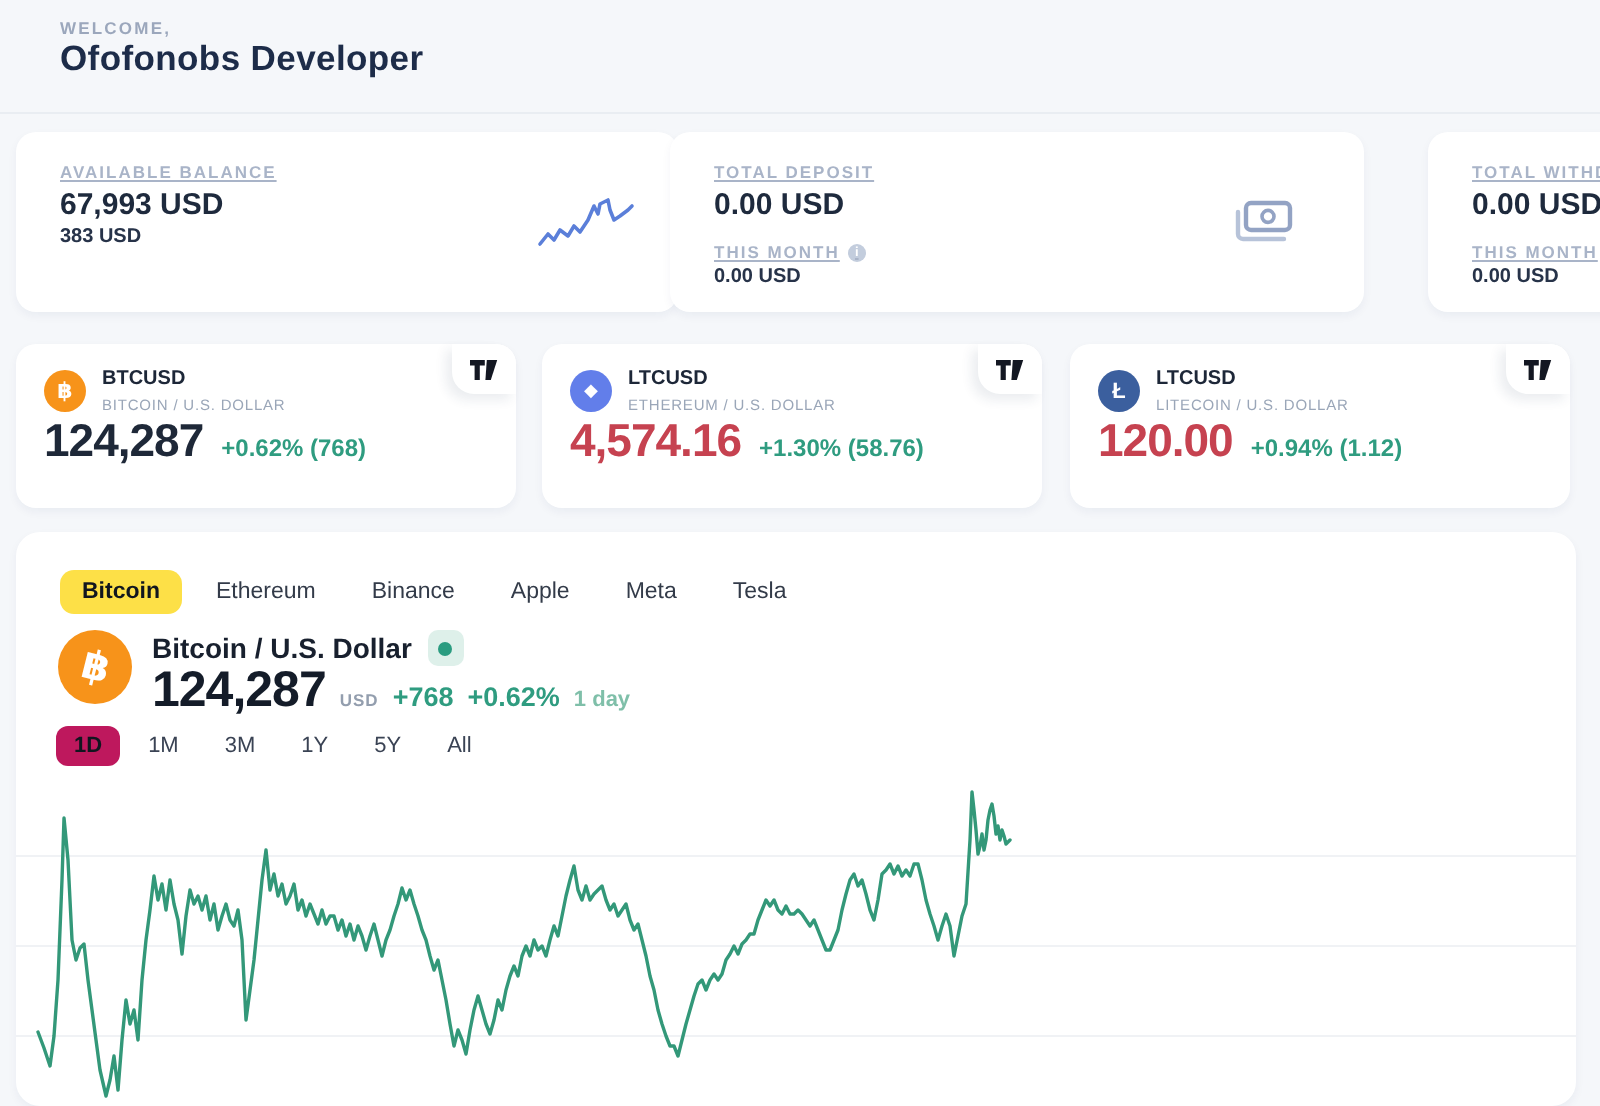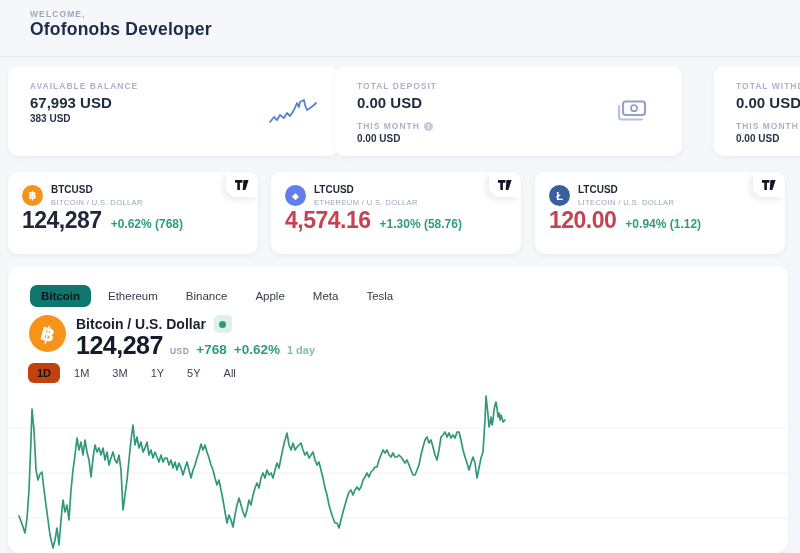--- a/index.html
+++ b/index.html
@@ -10,21 +10,21 @@
   
   .welcome { left:30px; top:9px; font-size:8.5px; font-weight:700; letter-spacing:1.1px; color:#9ba7bc; }
   .page-title { left:30px; top:19px; font-size:17.5px; font-weight:700; color:#1d2c49; letter-spacing:.2px; }
   .header-divider { left:0; top:56px; width:800px; border-top:1px solid #e9edf2; }
 
   
   .stat-card { top:66px; height:90px; background:#fff; border-radius:10px; box-shadow:0 2px 5px rgba(24,48,96,.05); }
   .stat-1 { left:8px;  width:331px; }
   .stat-2 { left:335px; width:347px; }
   .stat-3 { left:714px; width:160px; }
-  .stat-label, .stat-sublabel { font-size:8.5px; font-weight:700; letter-spacing:1px; color:#a9b4c8; }
+  .stat-label, .stat-sublabel { font-size:8.5px; font-weight:700; letter-spacing:1px; color:#a9b4c8;text-decoration:underline; }
   .stat-label    { margin:15px 0 0 22px; }
   .stat-value    { margin:3px 0 0 22px; font-size:15px; font-weight:700; color:#1e2a3d; }
   .stat-sublabel { margin:10px 0 0 22px; display:flex; align-items:center; gap:4px; }
   .stat-subvalue { margin:2px 0 0 22px; font-size:10px; font-weight:700; color:#273349; }
   .info-dot { width:9px; height:9px; border-radius:50%; background:#c3cddd; color:#fff; font-size:6.5px; font-weight:700;
               display:inline-flex; align-items:center; justify-content:center; letter-spacing:0; }
   .spark { right:16px; top:30px; }
   .money-icon { right:34px; top:34px; }
 
   
@@ -42,36 +42,36 @@
   .down .tick-price { color:#c64250; }
   .tick-change { font-size:12px; font-weight:600; color:#2f9c80; }
   .tv-corner { right:0; top:0; width:32px; height:25px; background:#fff; border-radius:0 10px 0 11px;
                box-shadow:-3px 3px 6px rgba(30,50,90,.09); display:flex; align-items:center; justify-content:center; cursor:pointer; }
 
   
   .chart-card { left:8px; top:266px; width:780px; height:287px; background:#fff; border-radius:12px;
                 box-shadow:0 2px 5px rgba(24,48,96,.05); }
   .tabs { left:22px; top:19px; display:flex; gap:6px; }
   .tab { padding:5px 11px; font-size:11.5px; color:#333b49; border-radius:7px; cursor:pointer; }
-  .tab.active { background:#0f766e; font-weight:700; color:#11161f; }
+  .tab.active { background:#fde047; font-weight:700; color:#11161f; }
   .coin-big { left:21px; top:49px; width:37px; height:37px; border-radius:50%; background:#f7931a; color:#fff;
               display:flex; align-items:center; justify-content:center; font-size:20px; font-weight:700; }
   .coin-big span { transform:rotate(14deg); display:block; }
   .chart-title-row { left:68px; top:49px; display:flex; align-items:center; gap:8px; }
   .chart-title { font-size:14px; font-weight:700; color:#18202e; }
   .live-badge { width:18px; height:18px; border-radius:5px; background:#def0ea; display:flex; align-items:center; justify-content:center; }
   .live-dot { width:7px; height:7px; border-radius:50%; background:#2a9c80; }
   .chart-price-row { left:68px; top:65px; display:flex; align-items:baseline; gap:7px; }
   .chart-price { font-size:25px; font-weight:800; letter-spacing:-.5px; color:#141c29; }
   .chart-cur { font-size:8.5px; font-weight:700; color:#939eae; letter-spacing:.5px; }
   .chart-change { font-size:13.5px; font-weight:700; color:#2f9c80; }
   .chart-period { font-size:11px; font-weight:600; color:#7fbfa9; }
   .ranges { left:20px; top:97px; display:flex; gap:5px; }
   .range { padding:4px 9px; font-size:11px; color:#3a4354; border-radius:6px; cursor:pointer; }
-  .range.active { background:#c2410c; font-weight:700; color:#10161f; }
+  .range.active { background:#be185d; font-weight:700; color:#10161f; }
   .chart-svg { left:0; top:122px; width:780px; height:165px; cursor:crosshair; }
 </style>
 </head>
 <body>
 
 <div class="abs welcome">WELCOME,</div>
 <div class="abs page-title">Ofofonobs Developer</div>
 <div class="abs header-divider"></div>
 
 <div class="abs stat-card stat-1">

